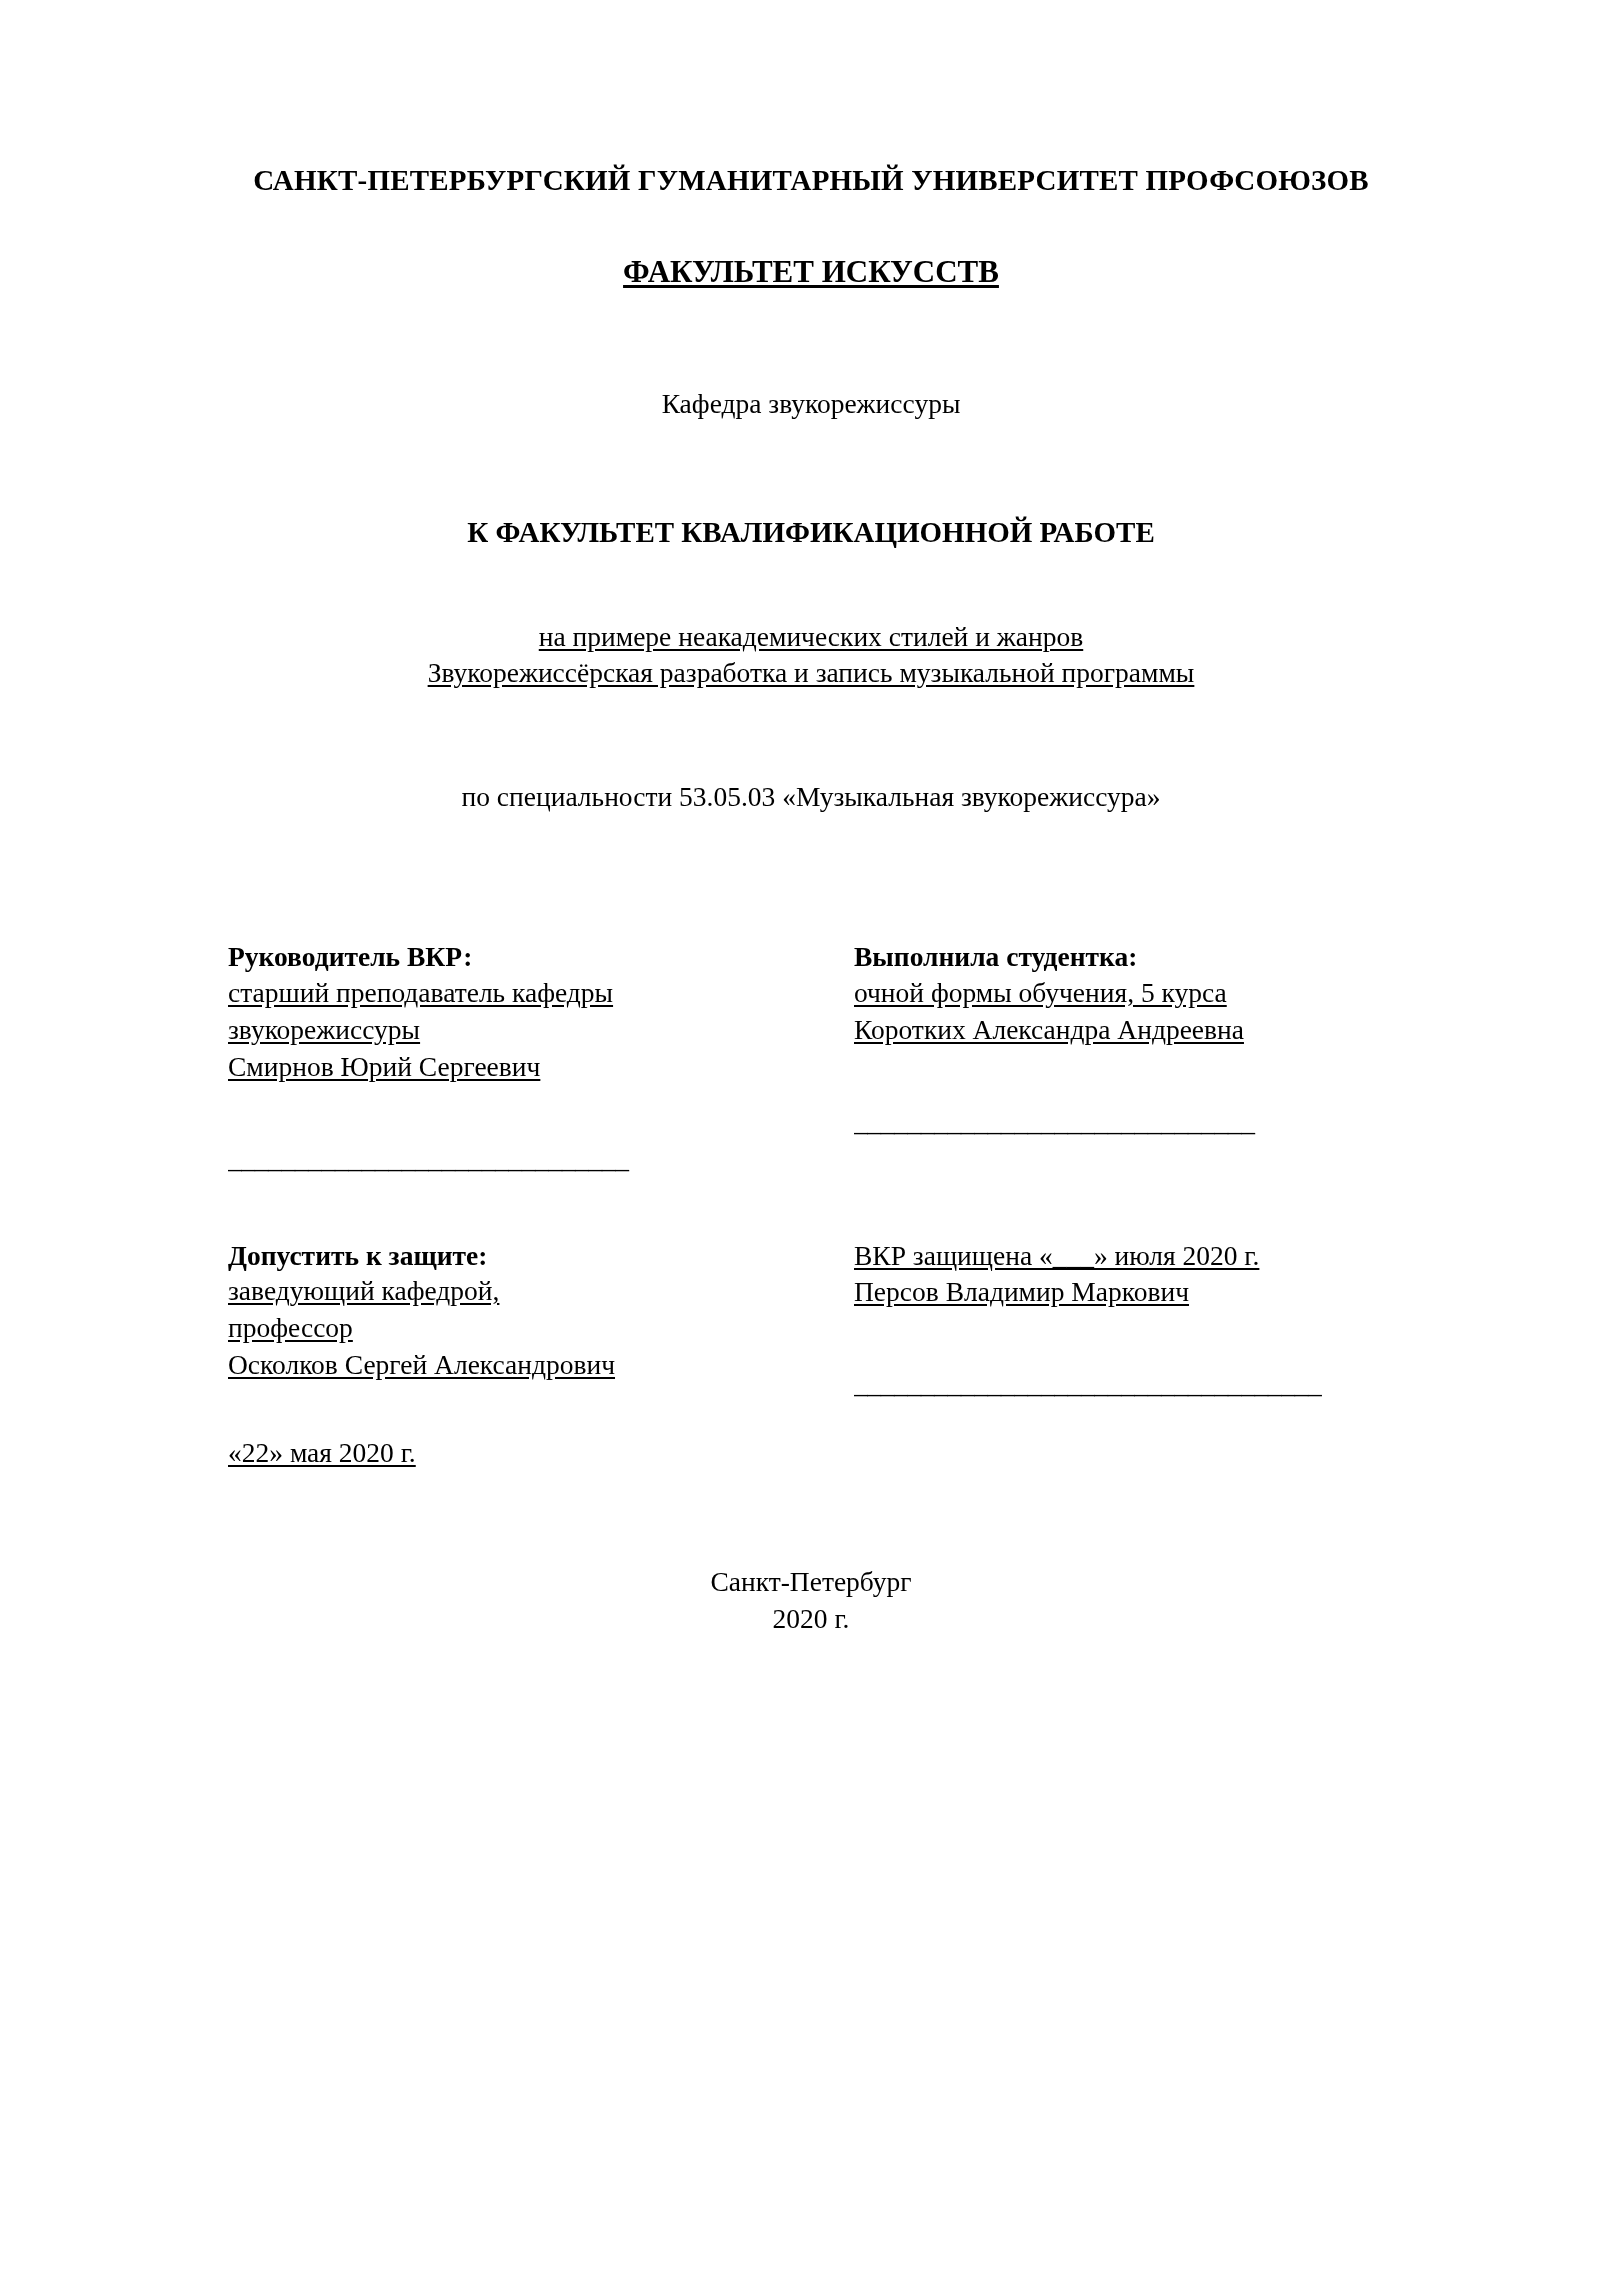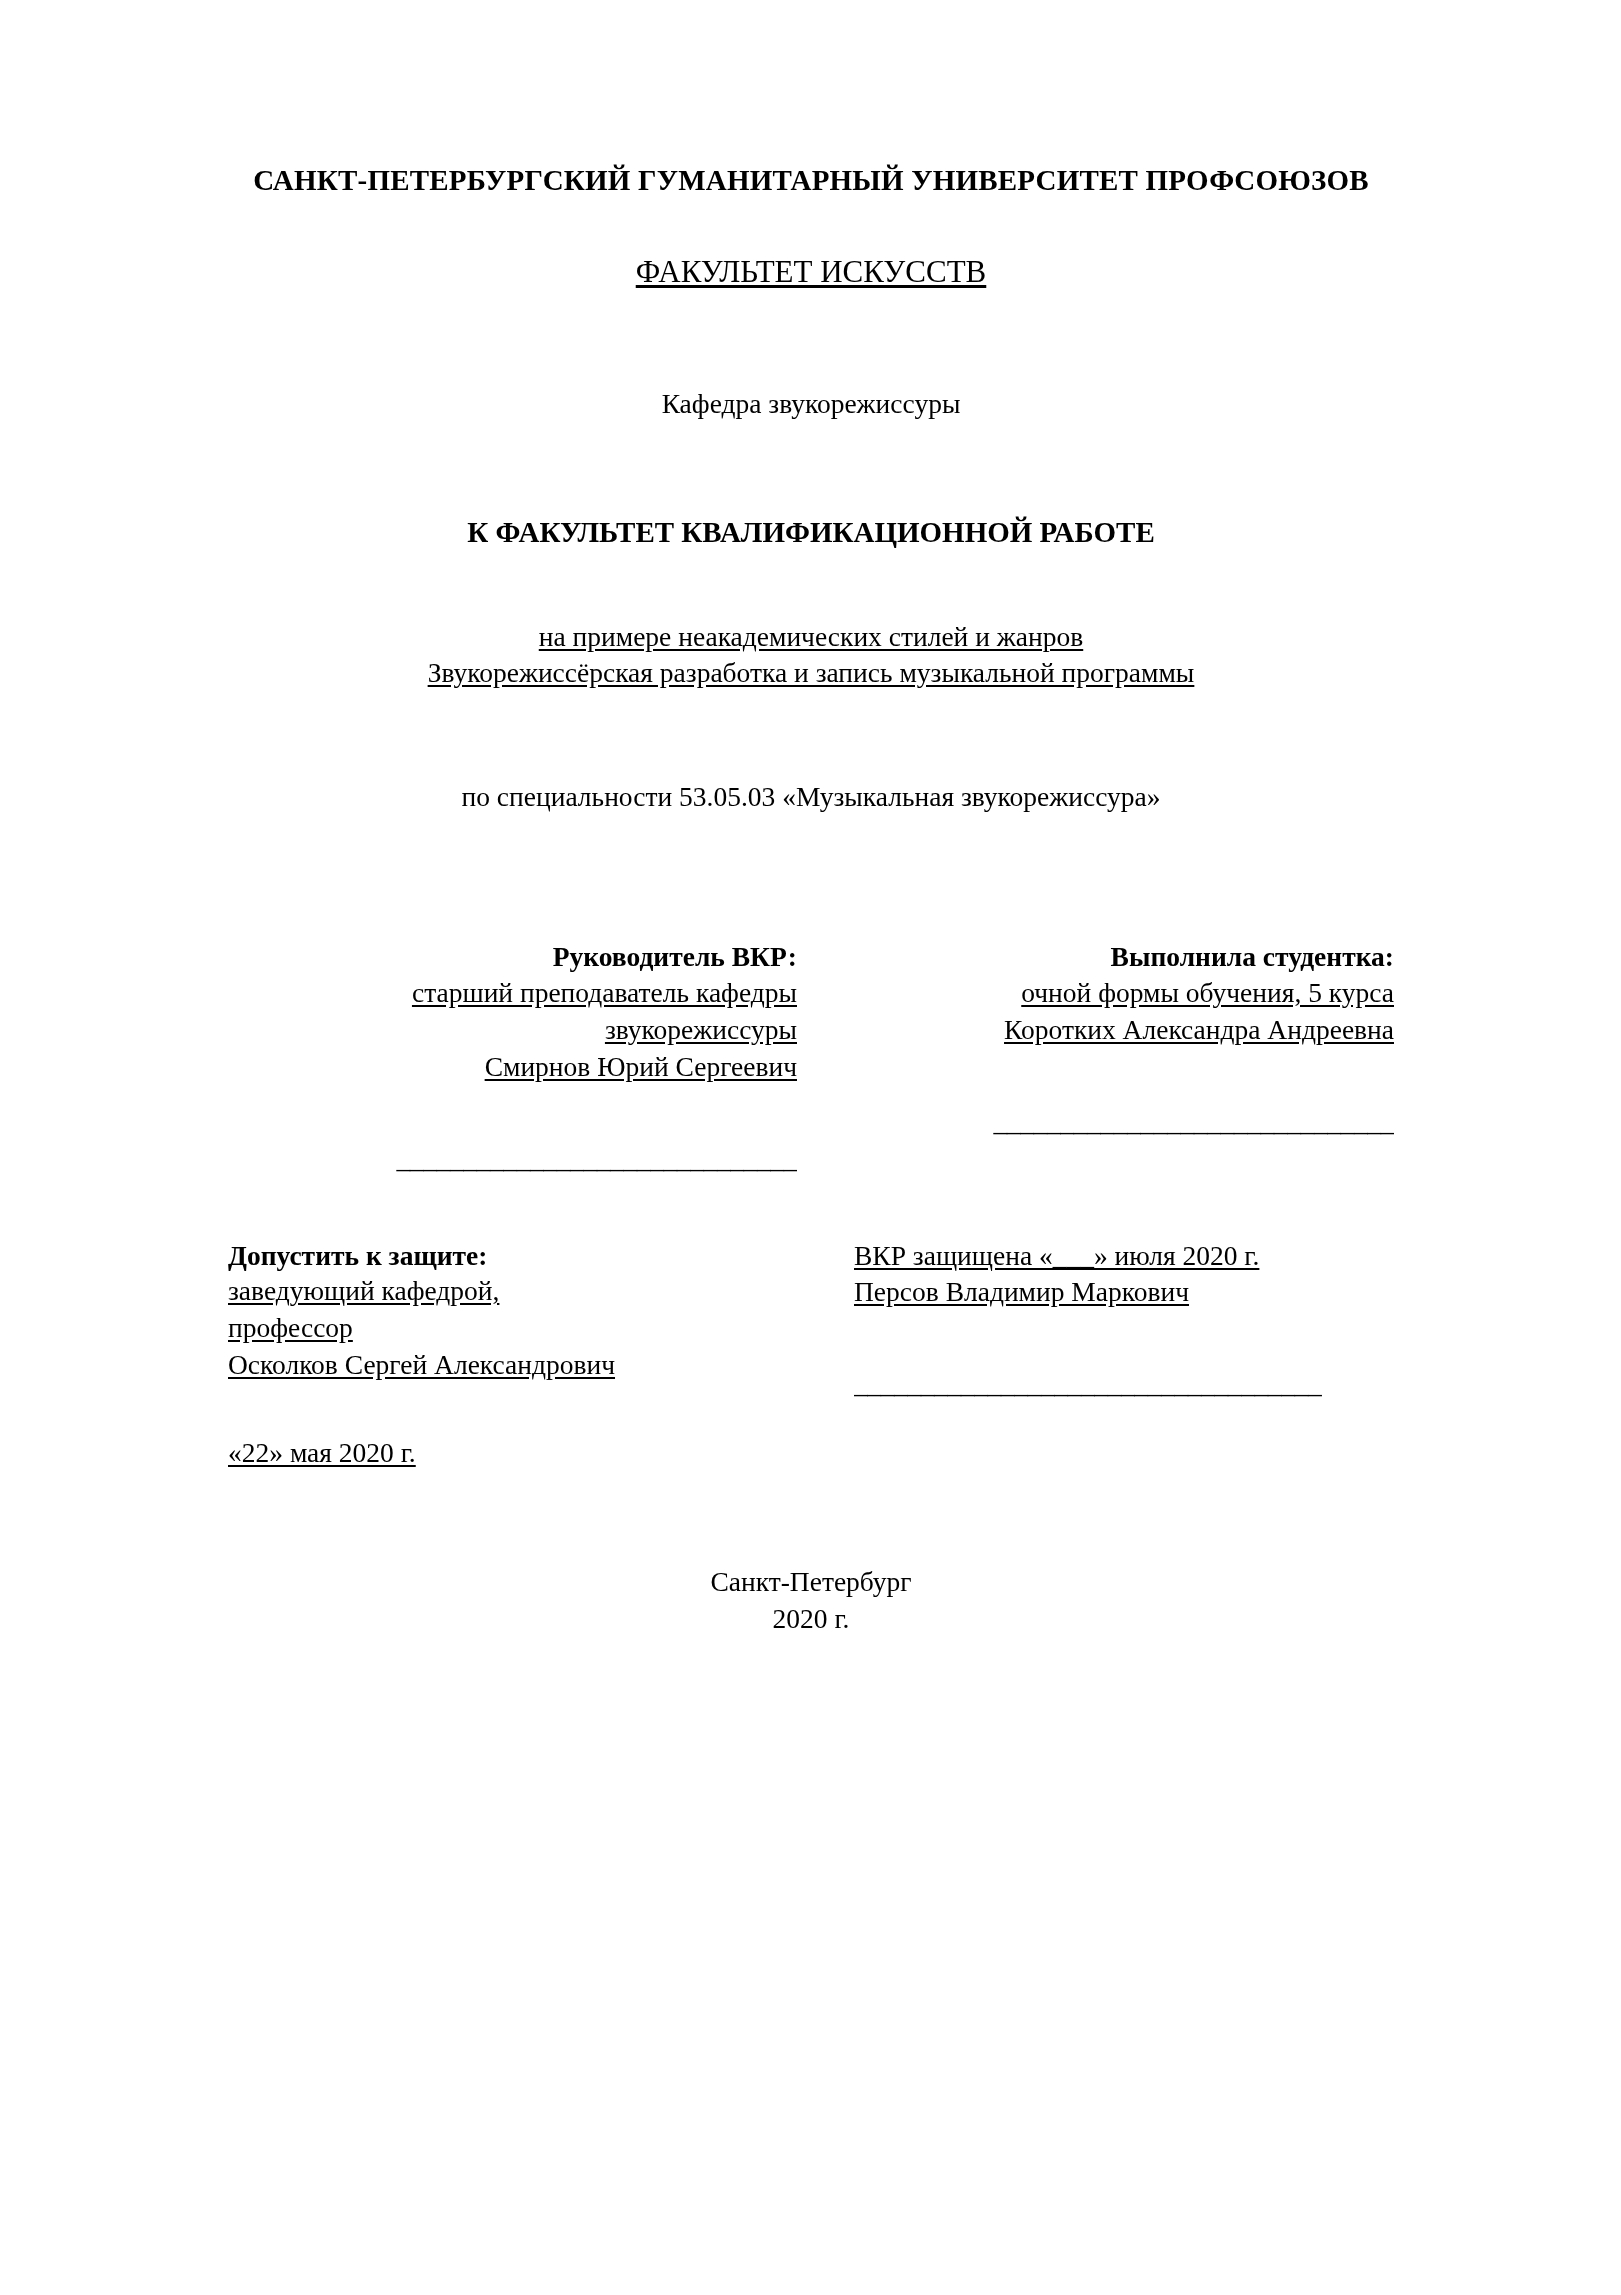--- a/index.html
+++ b/index.html
@@ -28,20 +28,21 @@
     font-size: 29px;
     font-weight: bold;
     letter-spacing: 0.2px;
     text-align: center;
     margin-top: 38px;
   }
   .faculty {
     font-size: 31px;
     text-align: center;
     margin-top: 57px;
+    font-weight: bold;
   }
   .dept {
     font-size: 27.5px;
     text-align: center;
     margin-top: 98px;
   }
   .doc-title {
     font-size: 29px;
     font-weight: bold;
     text-align: center;
@@ -57,21 +58,20 @@
   .specialty {
     font-size: 27.5px;
     text-align: center;
     margin-top: 90px;
   }
 
   .cols {
     margin-top: 126px;
     display: flex;
     width: 100%;
-    text-align: right;
   }
   .col-left { width: 50%; box-sizing: border-box; padding-right: 14px; }
   .col-right { width: 50%; box-sizing: border-box; padding-left: 43px; }
 
   .block-head {
     font-size: 27.5px;
     font-weight: bold;
     line-height: 1.30;
   }
   .block-line {

